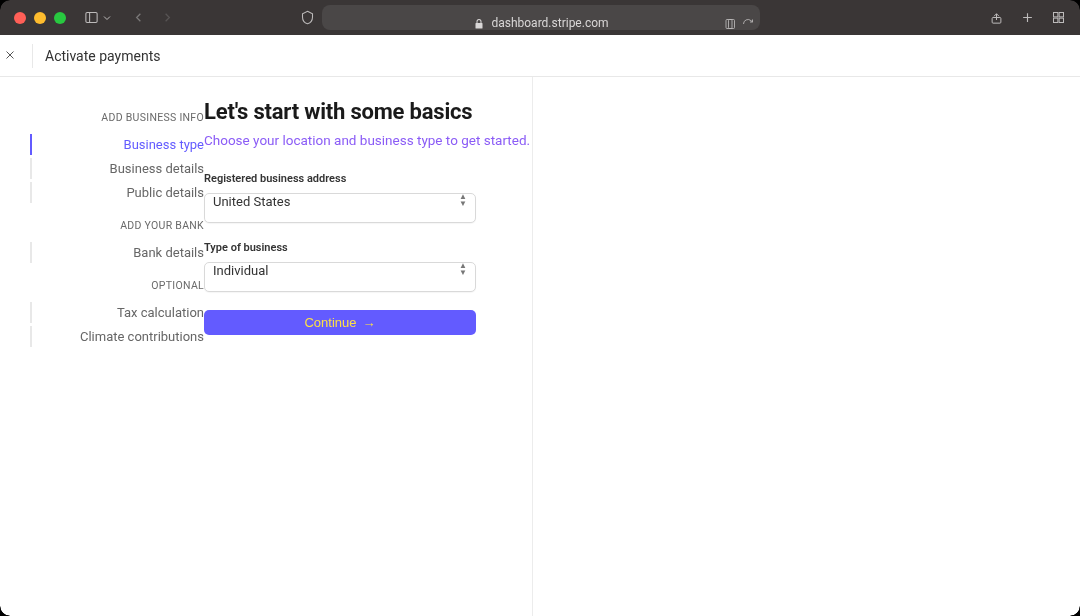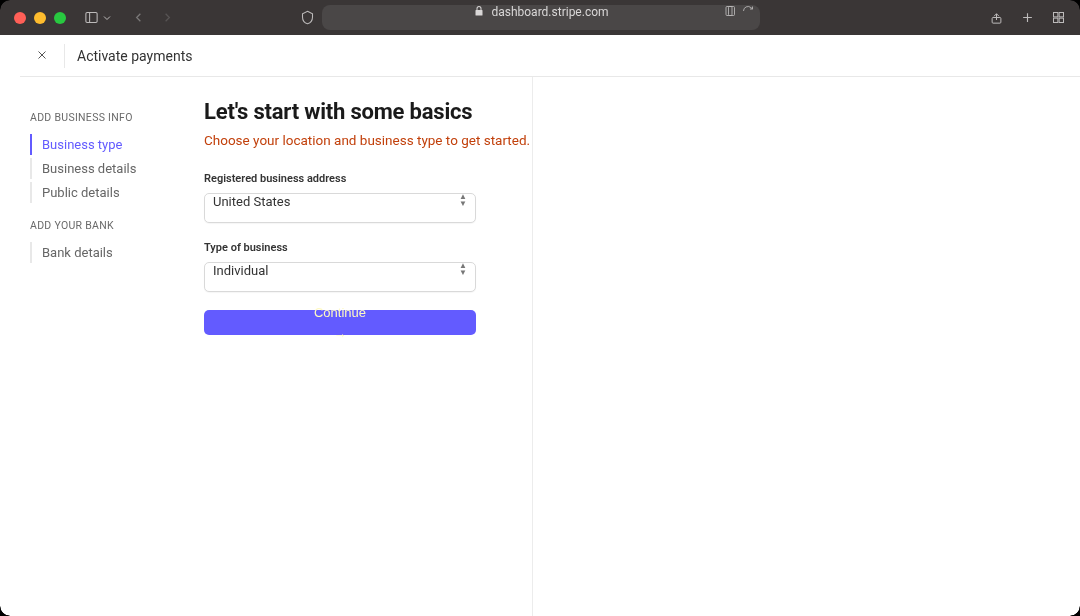--- a/index.html
+++ b/index.html
@@ -43,21 +43,21 @@
       color: #bdbbbb;
     }
     .addr-bar {
       position: absolute;
       left: 322px;
       width: 438px;
       height: 25px;
       background: #4a4747;
       border-radius: 8px;
       display:flex;
-      align-items:flex-start;
+      align-items:flex-end;
       justify-content:center;
       color:#d9d7d7;
       font-size:12px;
       gap:6px;
     }
     .addr-right-icons{
       position:absolute;
       right:6px;
       display:flex;
       gap:6px;
@@ -81,35 +81,34 @@
       display:flex;
       flex-direction: column;
       border-bottom-left-radius:10px;
       border-bottom-right-radius:10px;
     }
     .page-header {
       height: 42px;
       border-bottom: 1px solid #e8e8e8;
       display:flex;
       align-items:center;
-      padding-left: 12px;
       gap:12px;
-      margin-left:20px;
     }
     .close-x { color:#555; padding: 4px;}
     .vdiv { width:1px; height:24px; background:#e8e8e8; }
     .page-title { font-size:14px; color:#333; }
 
     .content {
       flex:1;
       display:flex;
     }
     .left-nav {
       width: 204px;
       padding: 28px 0 0 30px;
+      text-align: right;
     }
     .nav-section-title {
       font-size: 10.5px;
       color:#6a6a6a;
       letter-spacing: 0.3px;
       margin-bottom: 10px;
       margin-top: 6px;
     }
     .nav-item {
       font-size: 13px;
@@ -133,21 +132,21 @@
     h1.heading {
       font-size: 22px;
       font-weight: 700;
       color:#1a1a1a;
       margin-bottom: 8px;
       letter-spacing: -0.2px;
       white-space: nowrap;
     }
     .subheading {
       font-size: 13.5px;
-      color:#c2410c;
+      color:#8b5cf6;
       margin-bottom: 24px;
       white-space: nowrap;
     }
     .field-label {
       font-size: 11px;
       font-weight: 600;
       color:#333;
       margin-bottom: 8px;
     }
     .select {
@@ -163,32 +162,31 @@
       color:#333;
       margin-bottom: 18px;
       background:#fff;
       cursor:pointer;
     }
     .select .chev-stack { color:#777; font-size:8px; line-height:6px; display:flex; flex-direction:column; gap:1px;}
     .continue-btn {
       width: 272px;
       height: 25px;
       background: #635bff;
-      color:#fef9c3;
+      color:#fde047;
       border:none;
       border-radius: 5px;
       font-size: 13px;
       font-weight:500;
       display:flex;
       align-items:center;
       justify-content:center;
       gap:6px;
       cursor:pointer;
       margin-top: 12px;
-      flex-direction: column;
     }
     .continue-btn .arrow { font-size: 13px; }
     .right-pane {
       flex:1;
       margin-left: 26px;
       border-left: 1px solid #ececec;
     }
   </style>
 </head>
 <body>
@@ -290,20 +288,25 @@
           <div class="nav-item"><span>Business details</span></div>
           <div class="nav-item"><span>Public details</span></div>
         </div>
 
         <div class="section-block">
           <div class="nav-section-title">ADD YOUR BANK</div>
           <div class="nav-item"><span>Bank details</span></div>
         </div>
 
 
+        <div class="section-block">
+          <div class="nav-section-title">OPTIONAL</div>
+          <div class="nav-item"><span>Tax calculation</span></div>
+          <div class="nav-item"><span>Climate contributions</span></div>
+        </div>
 
 
       </div>
 
       <div class="main">
         <div class="main-inner">
           <h1 class="heading">Let's start with some basics</h1>
           <p class="subheading">Choose your location and business type to get started.</p>
 
           <div class="field-label">Registered business address</div>

